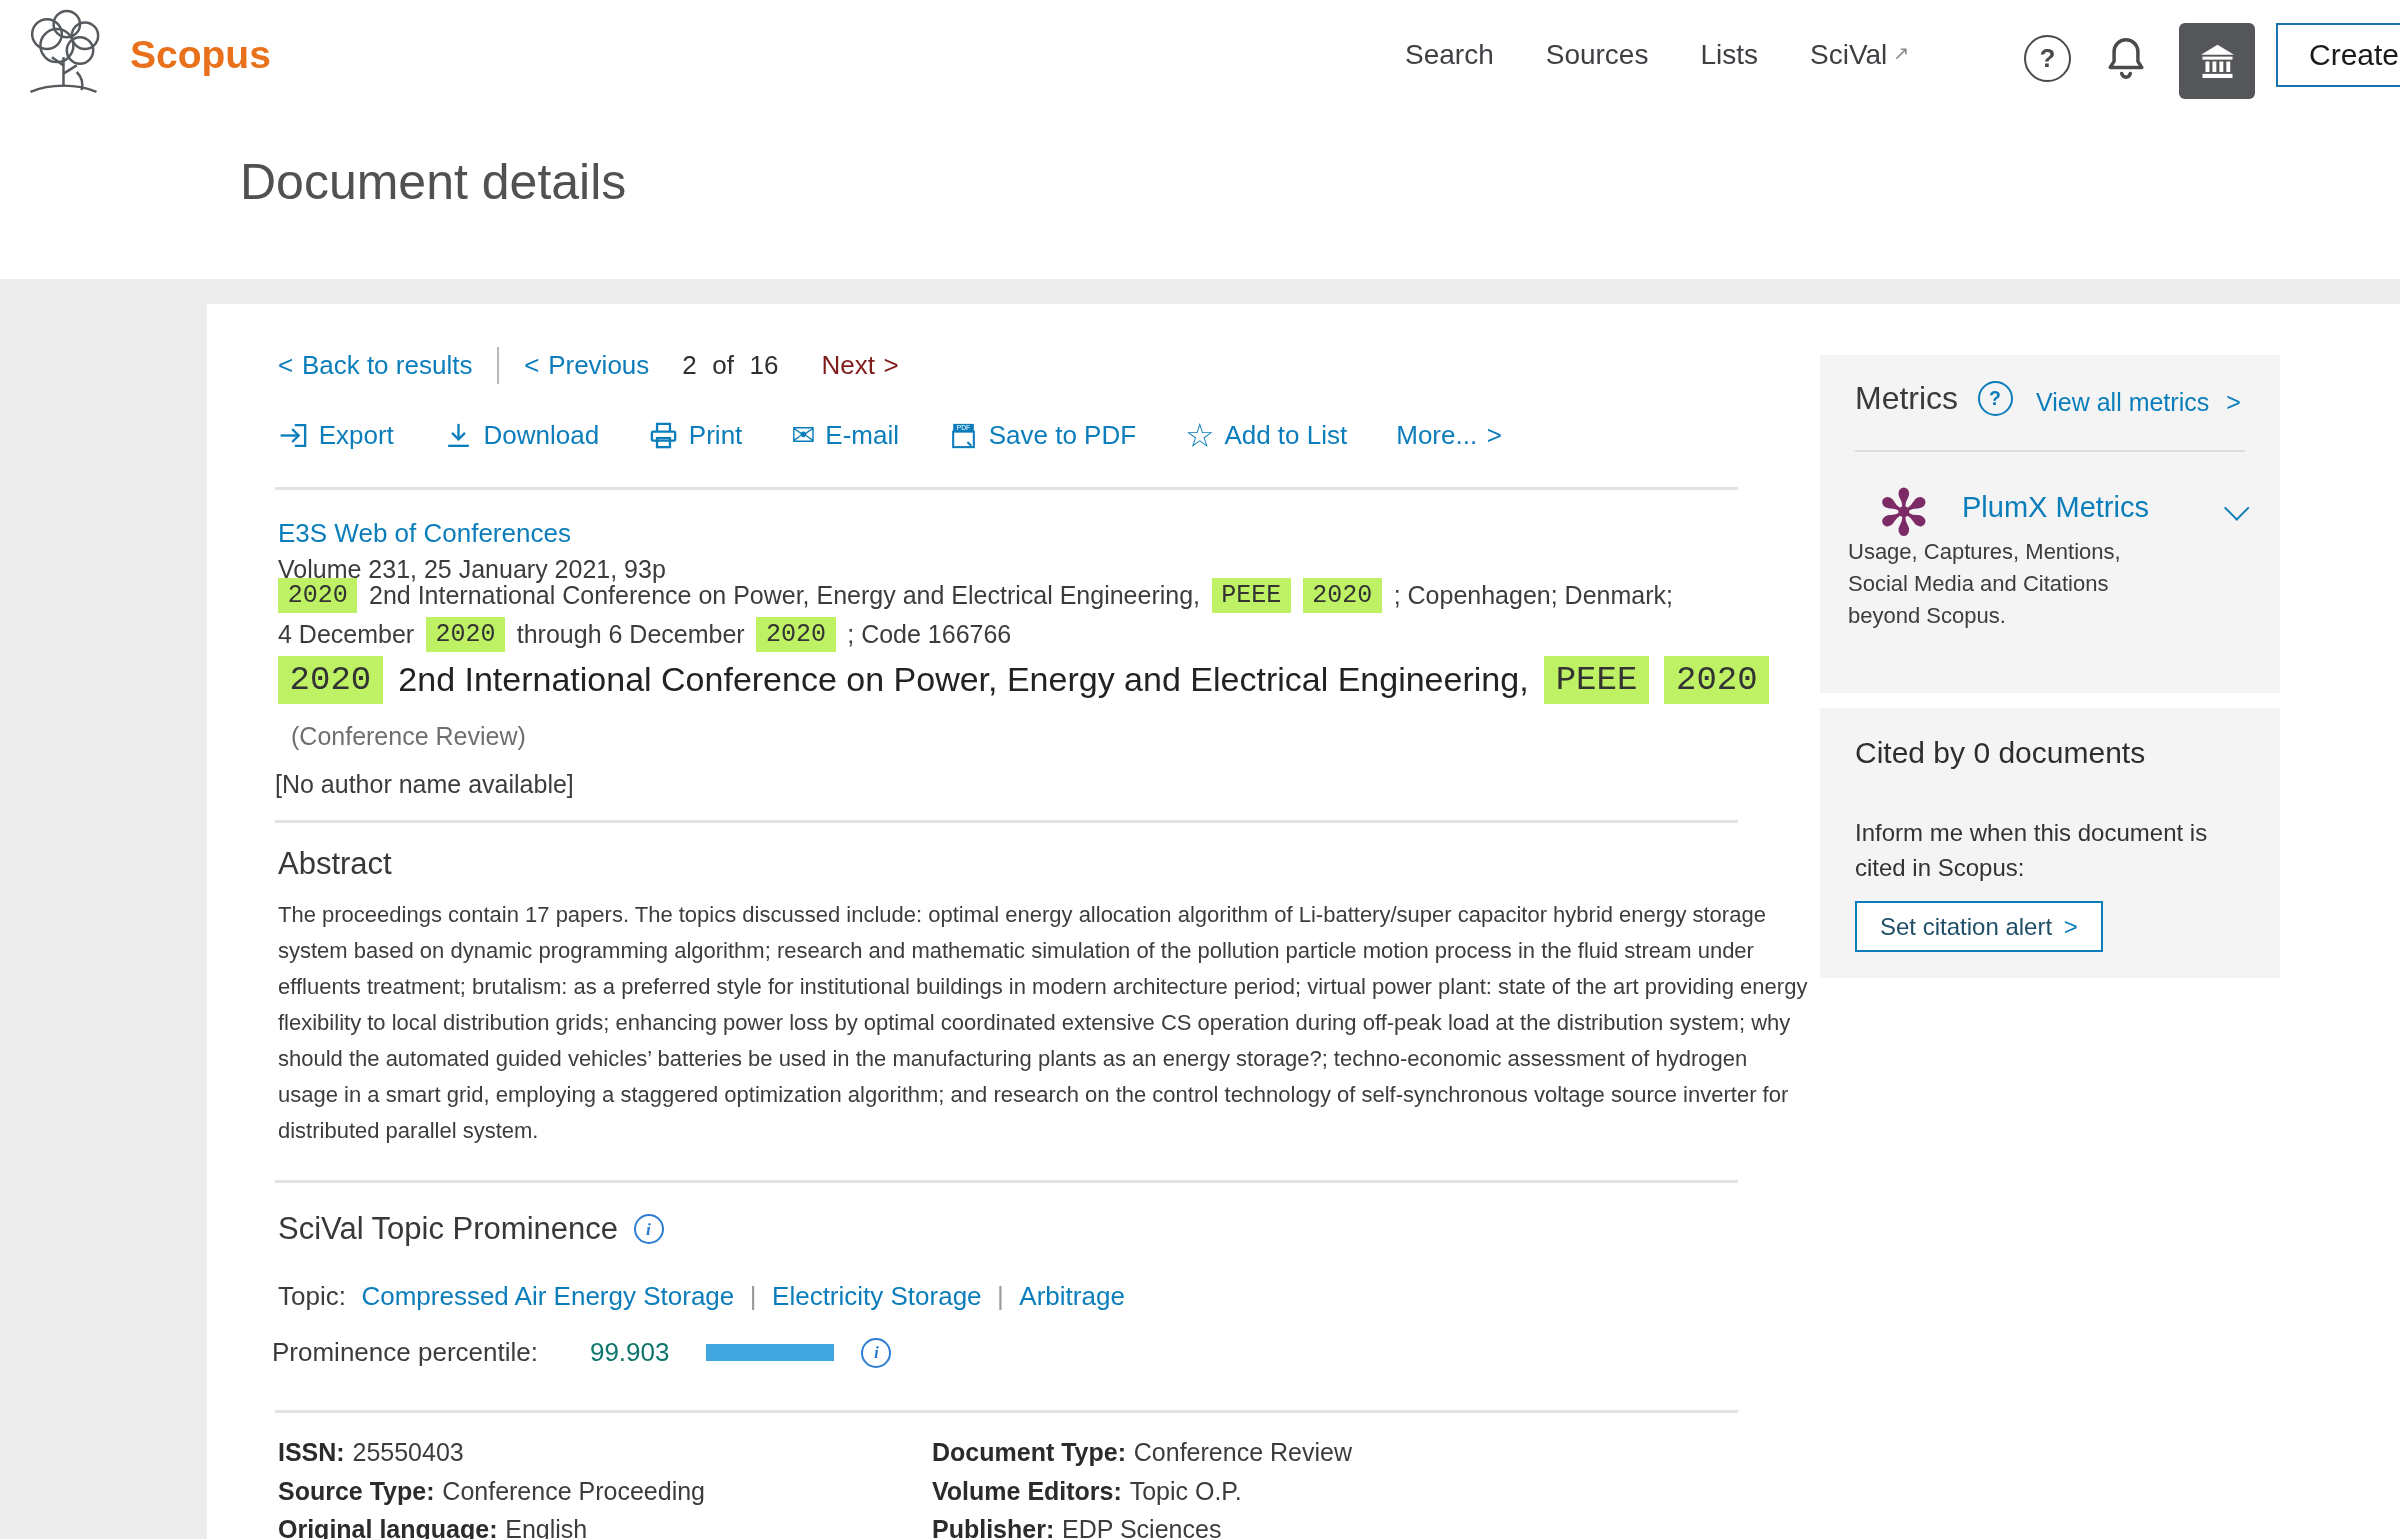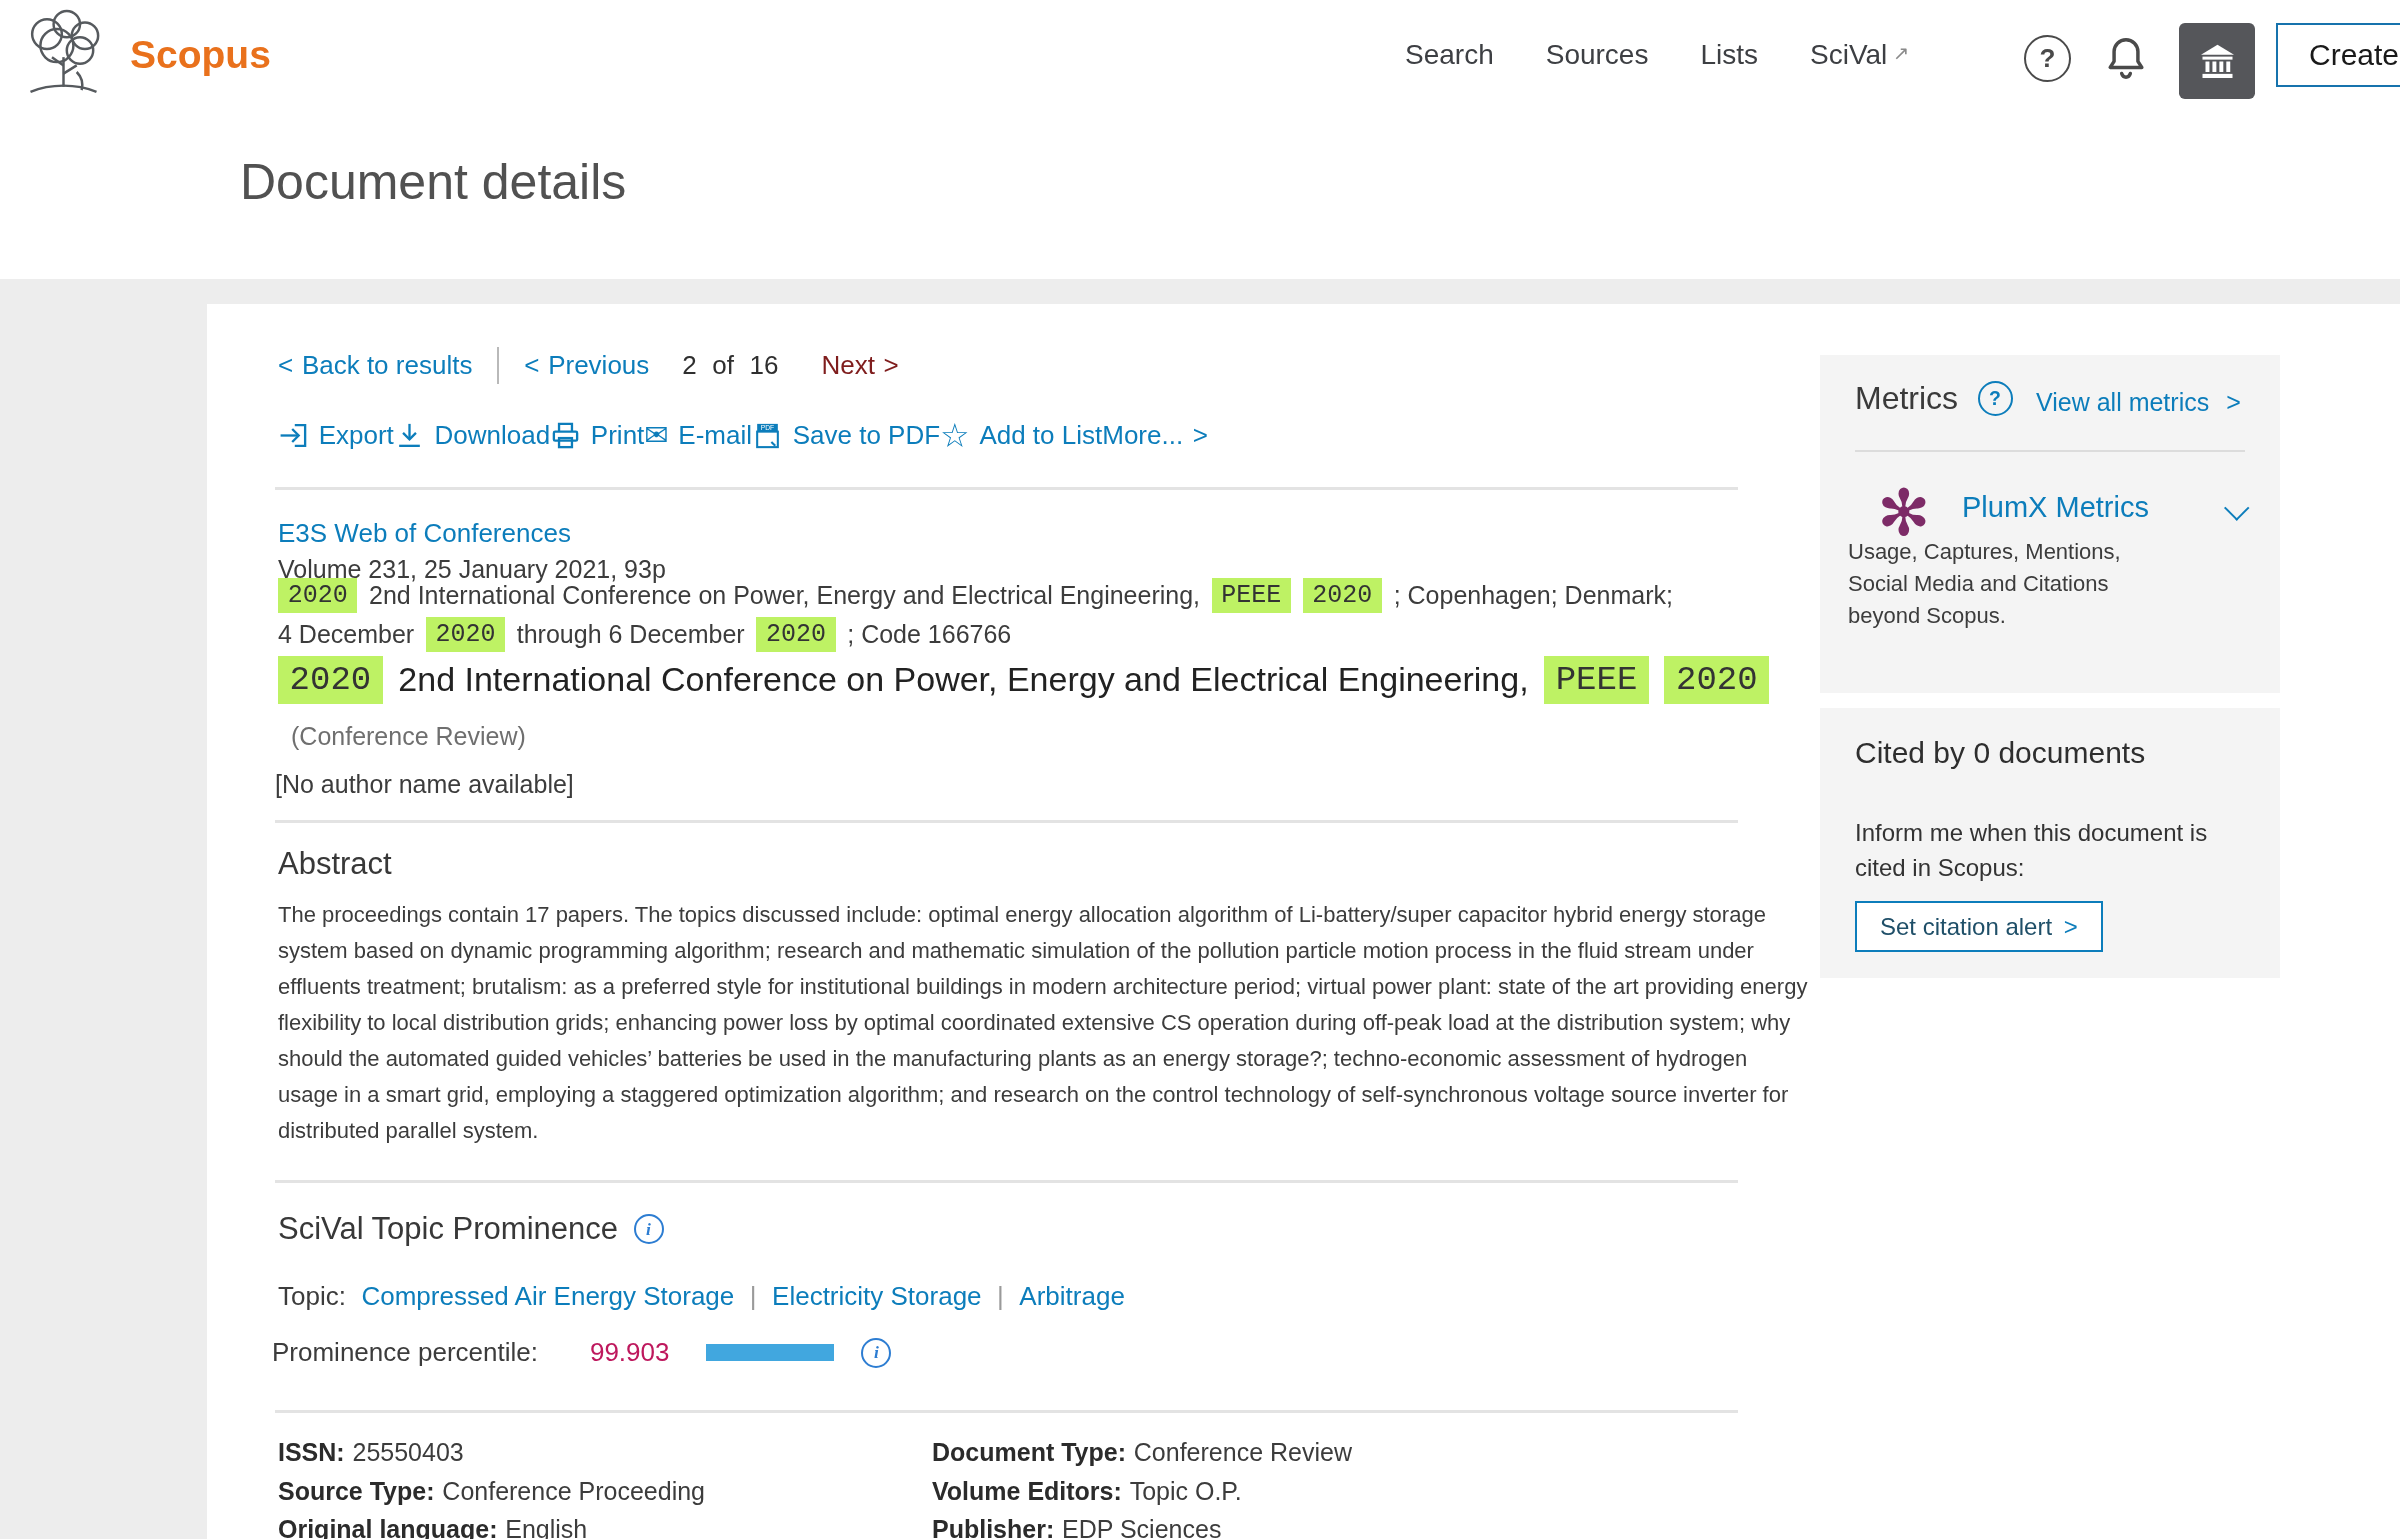--- a/index.html
+++ b/index.html
@@ -27,21 +27,21 @@
   #page-title{position:absolute;left:240px;top:153px;font-size:50px;font-weight:400;color:#515151;margin:0;}
 
   
   #back-row{position:absolute;left:278px;top:347px;display:flex;align-items:center;font-size:26px;}
   #back-row a{display:flex;align-items:center;gap:8.7px;color:#0c7dbb;}
   .vdiv{width:1.9px;height:37px;background:#b9b9b9;margin:0 25px;}
   #pos-group{display:flex;gap:15.5px;color:#2f2f2f;margin-left:33px;}
   #next-link{margin-left:43px;}
 
   
-  #toolbar{position:absolute;left:278px;top:419px;display:flex;font-size:26px;align-items:center;}
+  #toolbar{position:absolute;left:278px;top:419px;display:flex;gap:49px;font-size:26px;align-items:center;}
   #toolbar .titem{display:flex;align-items:center;gap:9.7px;color:#0c7dbb;}
   #toolbar svg{display:block;}
   .glyph-icon{font-family:"DejaVu Sans",sans-serif;font-size:29px;line-height:1;}
 
   .hdiv{position:absolute;left:275px;width:1463px;height:2.9px;background:#e3e3e3;}
 
   
   #src-journal{position:absolute;left:278px;top:518px;font-size:26px;}
   #src-volume{position:absolute;left:278px;top:555px;font-size:25px;}
   .src-line{position:absolute;left:278px;display:flex;align-items:center;gap:11.6px;font-size:25px;white-space:nowrap;}
@@ -61,21 +61,21 @@
 
   
   #scival-h-row{position:absolute;left:278px;top:1211px;display:flex;align-items:center;gap:15.5px;}
   #scival-h{font-size:31px;font-weight:400;color:#383838;margin:0;}
   .info-ic{width:26px;height:26px;border:2.4px solid #2d7dd2;border-radius:50%;color:#2d7dd2;
            display:inline-flex;align-items:center;justify-content:center;
            font-size:17.5px;font-style:italic;font-weight:bold;font-family:"Liberation Serif",serif;flex:0 0 auto;}
   #topic-row{position:absolute;left:278px;top:1281px;display:flex;align-items:baseline;gap:15.5px;font-size:26px;}
   #topic-row .pipe{color:#9a9a9a;}
   #prom-row{position:absolute;left:272px;top:1337px;display:flex;align-items:center;font-size:26px;}
-  #prom-val{margin-left:52px;color:#be185d;}
+  #prom-val{margin-left:52px;color:#0f766e;}
   #prom-bar{margin-left:37px;width:128px;height:16.5px;background:#41a7df;}
   #prom-info{margin-left:27px;}
 
   
   .meta-col{position:absolute;top:1438px;display:flex;flex-direction:column;gap:9.7px;font-size:25px;}
   #meta-left{left:278px;}
   #meta-right{left:932px;}
   .meta-col b{color:#2b2b2b;margin-right:7.8px;}
 
   

